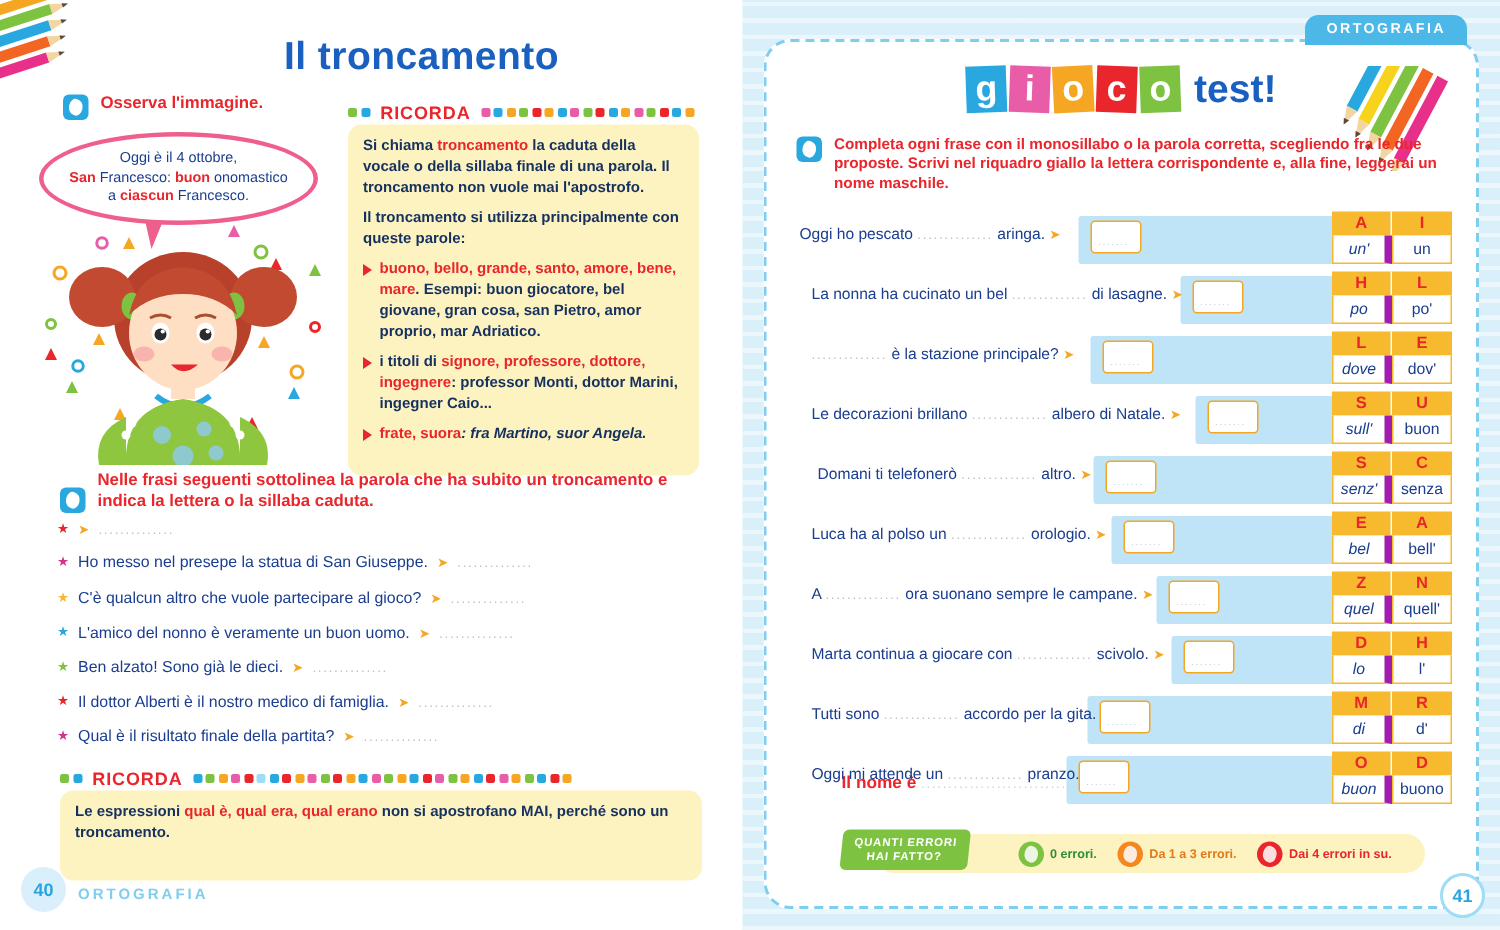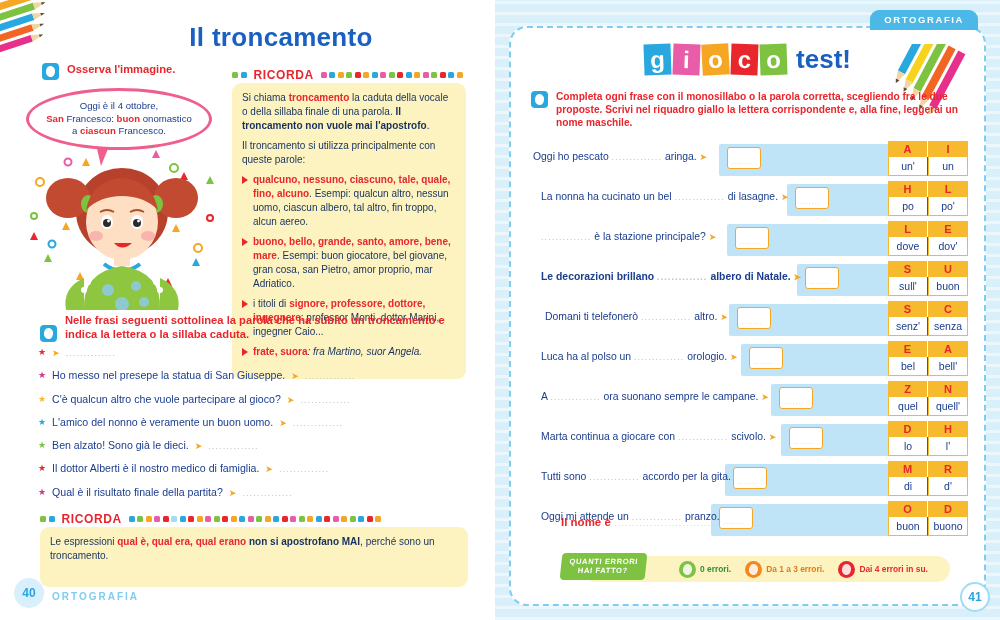--- a/index.html
+++ b/index.html
@@ -70,21 +70,21 @@
   .girl-wrap { position: absolute; left: 22px; top: 140px; width: 200px; height: 170px; }
 
   
   .ricorda { position: relative; }
   .ricorda-top { display: flex; align-items: center; gap: 3px; height: 13px; margin-bottom: 2px; }
   .rc-label { font-size: 12px; font-weight: bold; color: #e8262c; letter-spacing: .6px; padding: 0 4px; }
   .dots { display: flex; gap: 2.5px; align-items: center; }
   .dots i { display: block; width: 6px; height: 6px; border-radius: 1.5px; }
   .ricorda-body {
     background: #fdf3c0; border-radius: 9px; padding: 8px 10px;
-    font-size: 10px; color: #16315f; line-height: 1.4;
+    font-size: 10px; color: #16315f; line-height: 1.4; font-weight: bold;
   }
   .ricorda-body p { margin-bottom: 6px; }
   .ricorda-body p:last-child { margin-bottom: 16px; }
   .red { color: #e8262c; }
   .bullet-row { display: flex; gap: 5px; margin-bottom: 6px; }
   .tri { flex: 0 0 auto; width: 0; height: 0; margin-top: 3px;
     border-left: 6px solid #e8262c; border-top: 4px solid transparent; border-bottom: 4px solid transparent; }
 
   .ric1 { position: absolute; left: 232px; top: 68px; width: 234px; }
   .ric2 { position: absolute; left: 40px; top: 512px; width: 428px; }
@@ -178,21 +178,21 @@
     font-size: 11px; font-weight: bold; text-align: center; line-height: 16px;
     border-right: 1px solid #ffffff;
   }
   .opt:last-child .k { border-right: none; }
   .opt .v {
     height: 19px; background: #ffffff; color: #1a3d8f;
     font-size: 10.5px; text-align: center; line-height: 19px;
     border-right: 1px solid #f7b92e; border-bottom: 1px solid #f7b92e;
     border-left: 1px solid #f7b92e;
   }
-  .opt:not(:last-child) .v { border-right: 1px solid #a21caf; }
+  .opt:not(:last-child) .v { border-right: 5px solid #a21caf; font-style: italic; }
 
   .nome {
     position: absolute; left: 50px; bottom: 76px;
     font-size: 11.5px; color: #e8262c; font-weight: bold;
   }
   .nome .dotline { color: #cdd2d8; font-weight: normal; }
 
   .errbar {
     position: absolute; left: 72px; bottom: 22px; right: 34px; height: 26px;
     background: #fdf3c0; border-radius: 13px;
@@ -363,24 +363,20 @@
         </span>
       </div>
       <div class="ricorda-body">
         <p>
           <span>Si chiama </span><b class="red">troncamento</b><span> la caduta della vocale o della sillaba finale di una parola. </span><b>Il troncamento non vuole mai l'apostrofo</b><span>.</span>
         </p>
         <p>Il troncamento si utilizza principalmente con queste parole:</p>
 
         <div class="bullet-row">
           <span class="tri"></span>
-          <span><b class="red">qualcuno, nessuno, ciascuno, tale, quale, fino, alcuno</b><span>. Esempi: qualcun altro, nessun uomo, ciascun albero, tal altro, fin troppo, alcun aereo.</span></span>
-        </div>
-        <div class="bullet-row">
-          <span class="tri"></span>
           <span><b class="red">buono, bello, grande, santo, amore, bene, mare</b><span>. Esempi: buon giocatore, bel giovane, gran cosa, san Pietro, amor proprio, mar Adriatico.</span></span>
         </div>
         <div class="bullet-row">
           <span class="tri"></span>
           <span><span>i titoli di </span><b class="red">signore, professore, dottore, ingegnere</b><span>: professor Monti, dottor Marini, ingegner Caio...</span></span>
         </div>
         <div class="bullet-row" style="margin-bottom:12px">
           <span class="tri"></span>
           <span><b class="red">frate, suora</b><i>: fra Martino, suor Angela.</i></span>
         </div>
@@ -594,21 +590,21 @@
             </div>
             <div class="opt">
               <div class="k">E</div>
               <div class="v">dov'</div>
             </div>
           </div>
         </div>
 
         <div class="row">
           <div class="hl" style="left:268px; width:164px;"></div>
-          <div class="rowtext" style="left:12px;font-weight:bold;">
+          <div class="rowtext" style="left:12px;">
             <span>Le decorazioni brillano</span>
             <span class="dotline">..............</span>
             <span>albero di Natale.</span>
             <span class="arrow">➤</span>
           </div>
           <div class="ansbox" style="left:276px;">
               <span>.......</span>
             </div>
           <div class="opts">
             <div class="opt">

